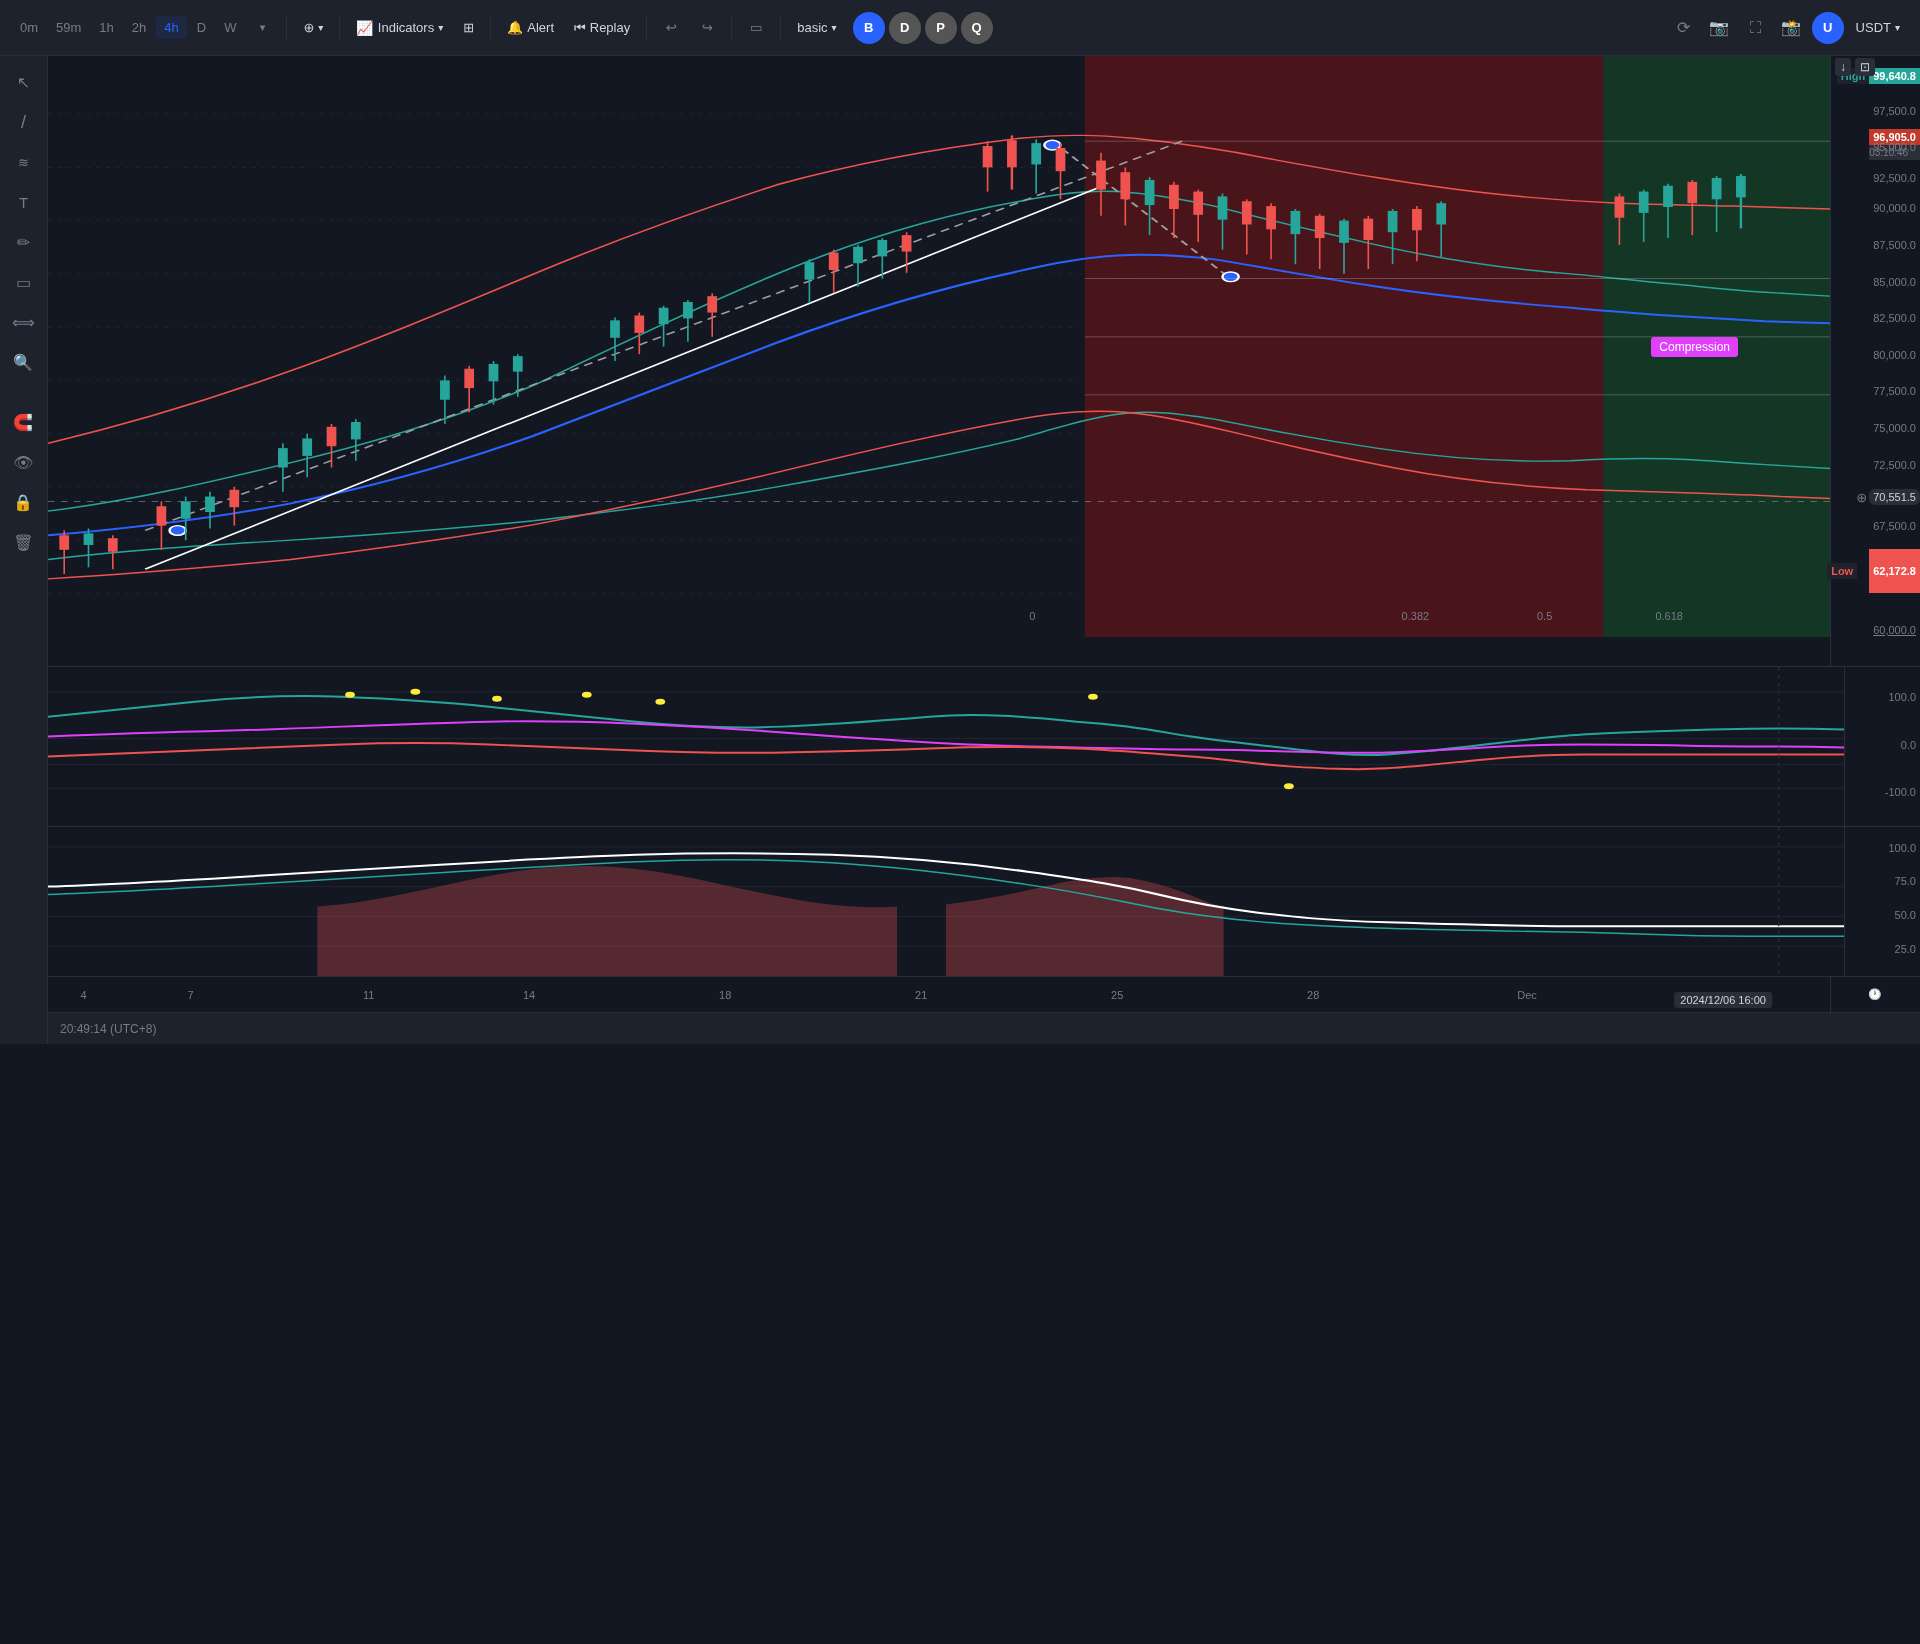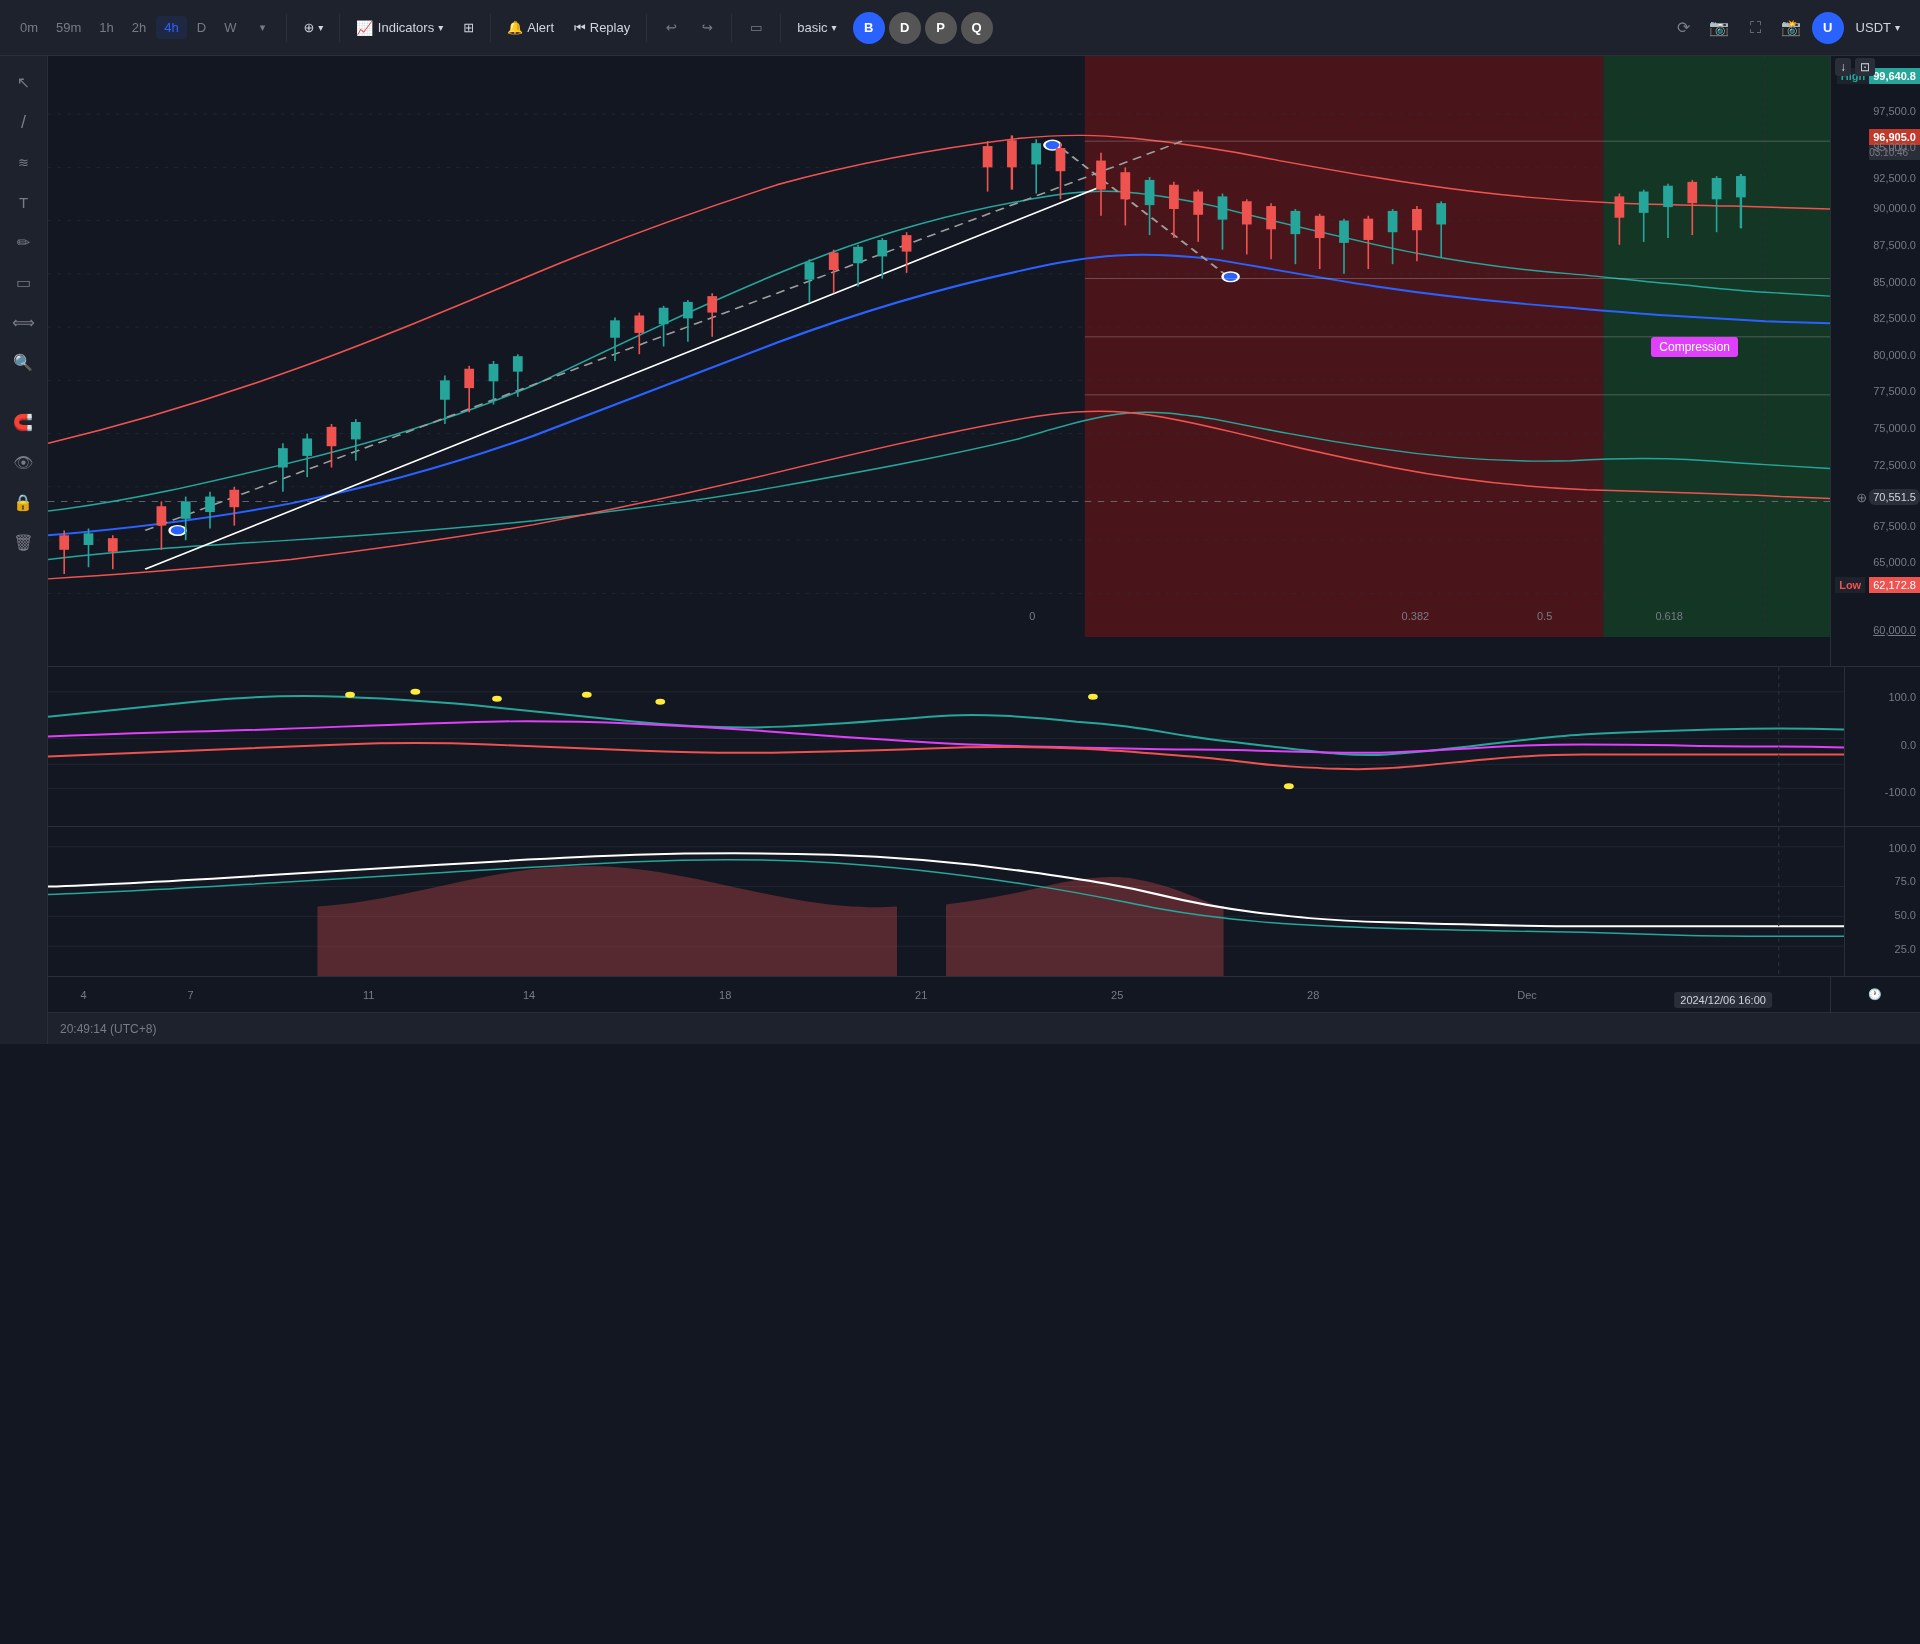--- a/index.html
+++ b/index.html
@@ -550,23 +550,23 @@
         <div style="position:absolute;top:60%;right:4px;font-size:11px;color:#787b86;">75,000.0</div>
         <div style="position:absolute;top:66%;right:4px;font-size:11px;color:#787b86;">72,500.0</div>
 
         <div style="position:absolute;top:71%;right:0;display:flex;align-items:center;">
           <span style="color:#787b86;font-size:13px;margin-right:2px;">⊕</span>
           <span style="background:#2a2e39;color:#d1d4dc;padding:2px 4px;font-size:11px;border-radius:6px;">70,551.5</span>
         </div>
         <div style="position:absolute;top:76%;right:4px;font-size:11px;color:#787b86;">67,500.0</div>
         <div style="position:absolute;top:82%;right:4px;font-size:11px;color:#787b86;">65,000.0</div>
 
-        <div style="position:absolute;bottom:12%;right:0;display:flex;align-items:center;gap:4px;">
+        <div style="position:absolute;bottom:12%;right:0;display:flex;align-items:center;gap:12px;">
           <span style="background:#1e222d;color:#ef5350;padding:2px 4px;font-size:11px;font-weight:bold;">Low</span>
-          <span style="background:#ef5350;color:#fff;padding:2px 4px;font-size:11px;font-weight:normal;">62,172.8</span>
+          <span style="background:#ef5350;color:#fff;padding:16px 4px;font-size:11px;font-weight:bold;">62,172.8</span>
         </div>
 
         <div style="position:absolute;bottom:5%;right:4px;font-size:11px;color:#787b86;text-decoration:underline;">60,000.0</div>
 
         <div style="position:absolute;top:2px;left:4px;display:flex;gap:4px;">
           <button style="background:#2a2e39;border:none;color:#d1d4dc;cursor:pointer;padding:2px 5px;border-radius:3px;font-size:12px;">↓</button>
           <button style="background:#2a2e39;border:none;color:#d1d4dc;cursor:pointer;padding:2px 5px;border-radius:3px;font-size:12px;">⊡</button>
         </div>
       </div>
     </div>

